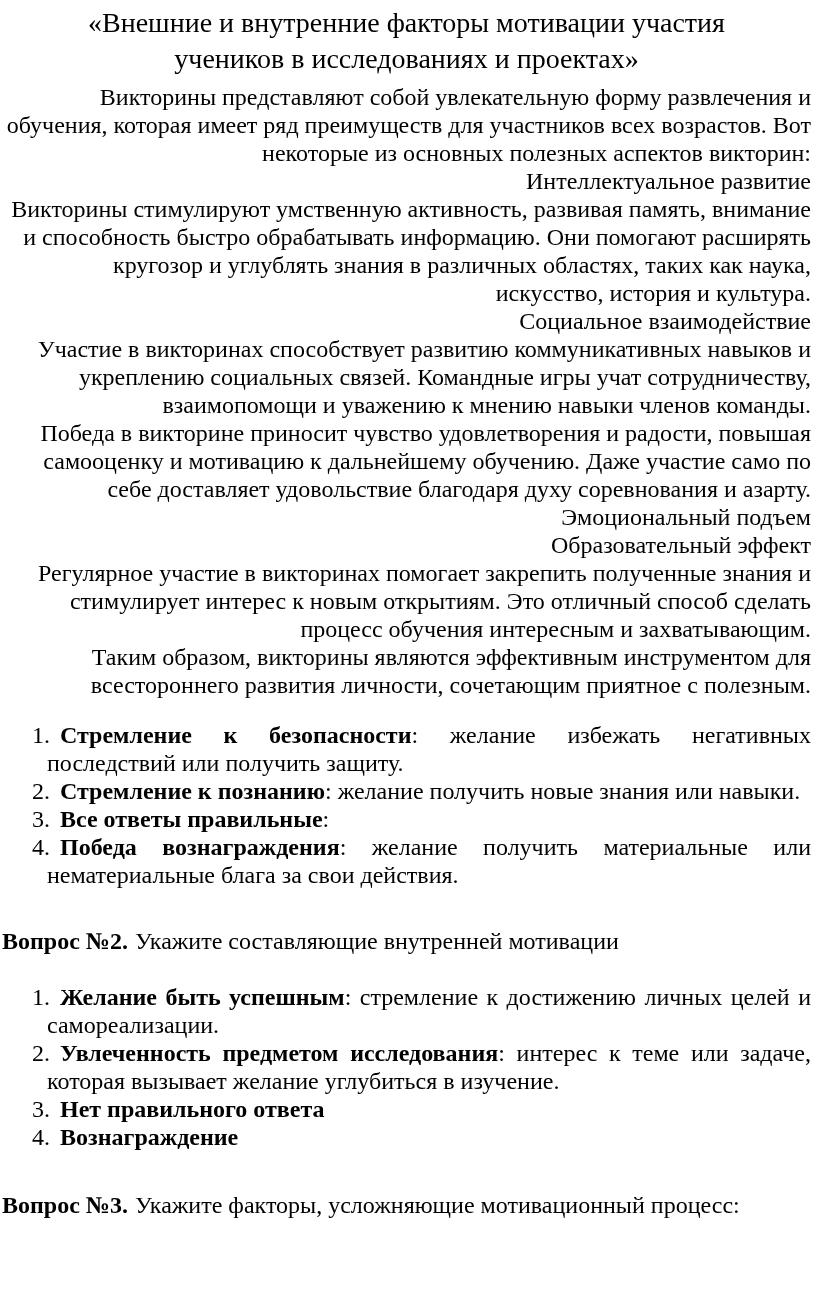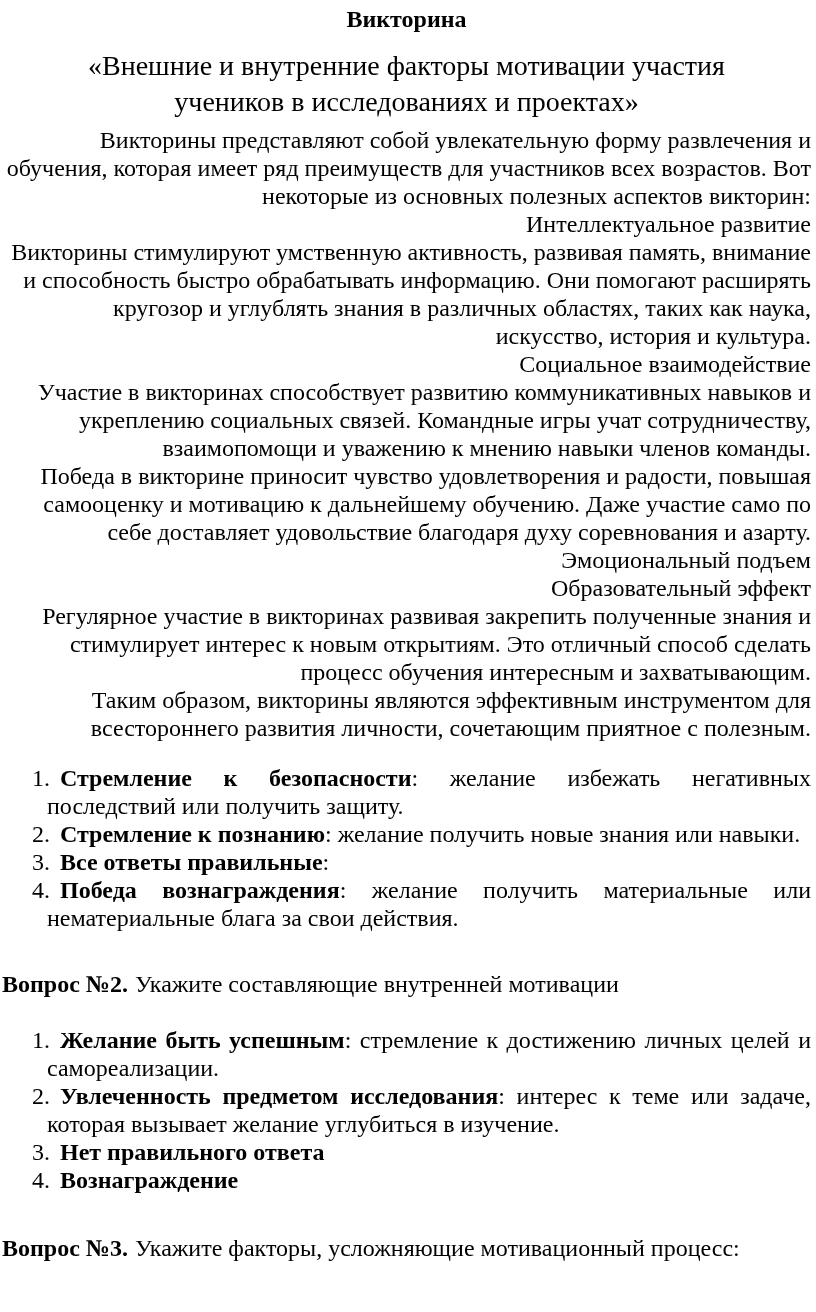--- a/index.html
+++ b/index.html
@@ -72,34 +72,33 @@
   }
   .q2 { margin-top: 38px; }
   .a2 { margin-top: 28px; }
   .q3 { margin-top: 40px; }
 </style>
 </head>
 <body>
 
 <div class="page">
 
-  <h1 class="title">Викторина</h1>
 
   <h2 class="subtitle">«Внешние и внутренние факторы мотивации участия учеников в исследованиях и проектах»</h2>
 
   <div class="intro">
     <p>Викторины представляют собой увлекательную форму развлечения и обучения, которая имеет ряд преимуществ для участников всех возрастов. Вот некоторые из основных полезных аспектов викторин:</p>
     <p>Интеллектуальное развитие</p>
     <p>Викторины стимулируют умственную активность, развивая память, внимание и способность быстро обрабатывать информацию. Они помогают расширять кругозор и углублять знания в различных областях, таких как наука, искусство, история и культура.</p>
     <p>Социальное взаимодействие</p>
     <p>Участие в викторинах способствует развитию коммуникативных навыков и укреплению социальных связей. Командные игры учат сотрудничеству, взаимопомощи и уважению к мнению навыки членов команды.</p>
     <p>Победа в викторине приносит чувство удовлетворения и радости, повышая самооценку и мотивацию к дальнейшему обучению. Даже участие само по себе доставляет удовольствие благодаря духу соревнования и азарту.</p>
     <p>Эмоциональный подъем</p>
     <p>Образовательный эффект</p>
-    <p>Регулярное участие в викторинах развивая закрепить полученные знания и стимулирует интерес к новым открытиям. Это отличный способ сделать процесс обучения интересным и захватывающим.</p>
+    <p>Регулярное участие в викторинах помогает закрепить полученные знания и стимулирует интерес к новым открытиям. Это отличный способ сделать процесс обучения интересным и захватывающим.</p>
     <p>Таким образом, викторины являются эффективным инструментом для всестороннего развития личности, сочетающим приятное с полезным.</p>
   </div>
 
   <section>
     <div class="answers">
       <div class="answer">
         <span class="num">1.</span><span class="lead">Стремление к безопасности</span><span class="rest">: желание избежать негативных последствий или получить защиту.</span>
       </div>
       <div class="answer">
         <span class="num">2.</span><span class="lead">Стремление к познанию</span><span class="rest">: желание получить новые знания или навыки.</span>

